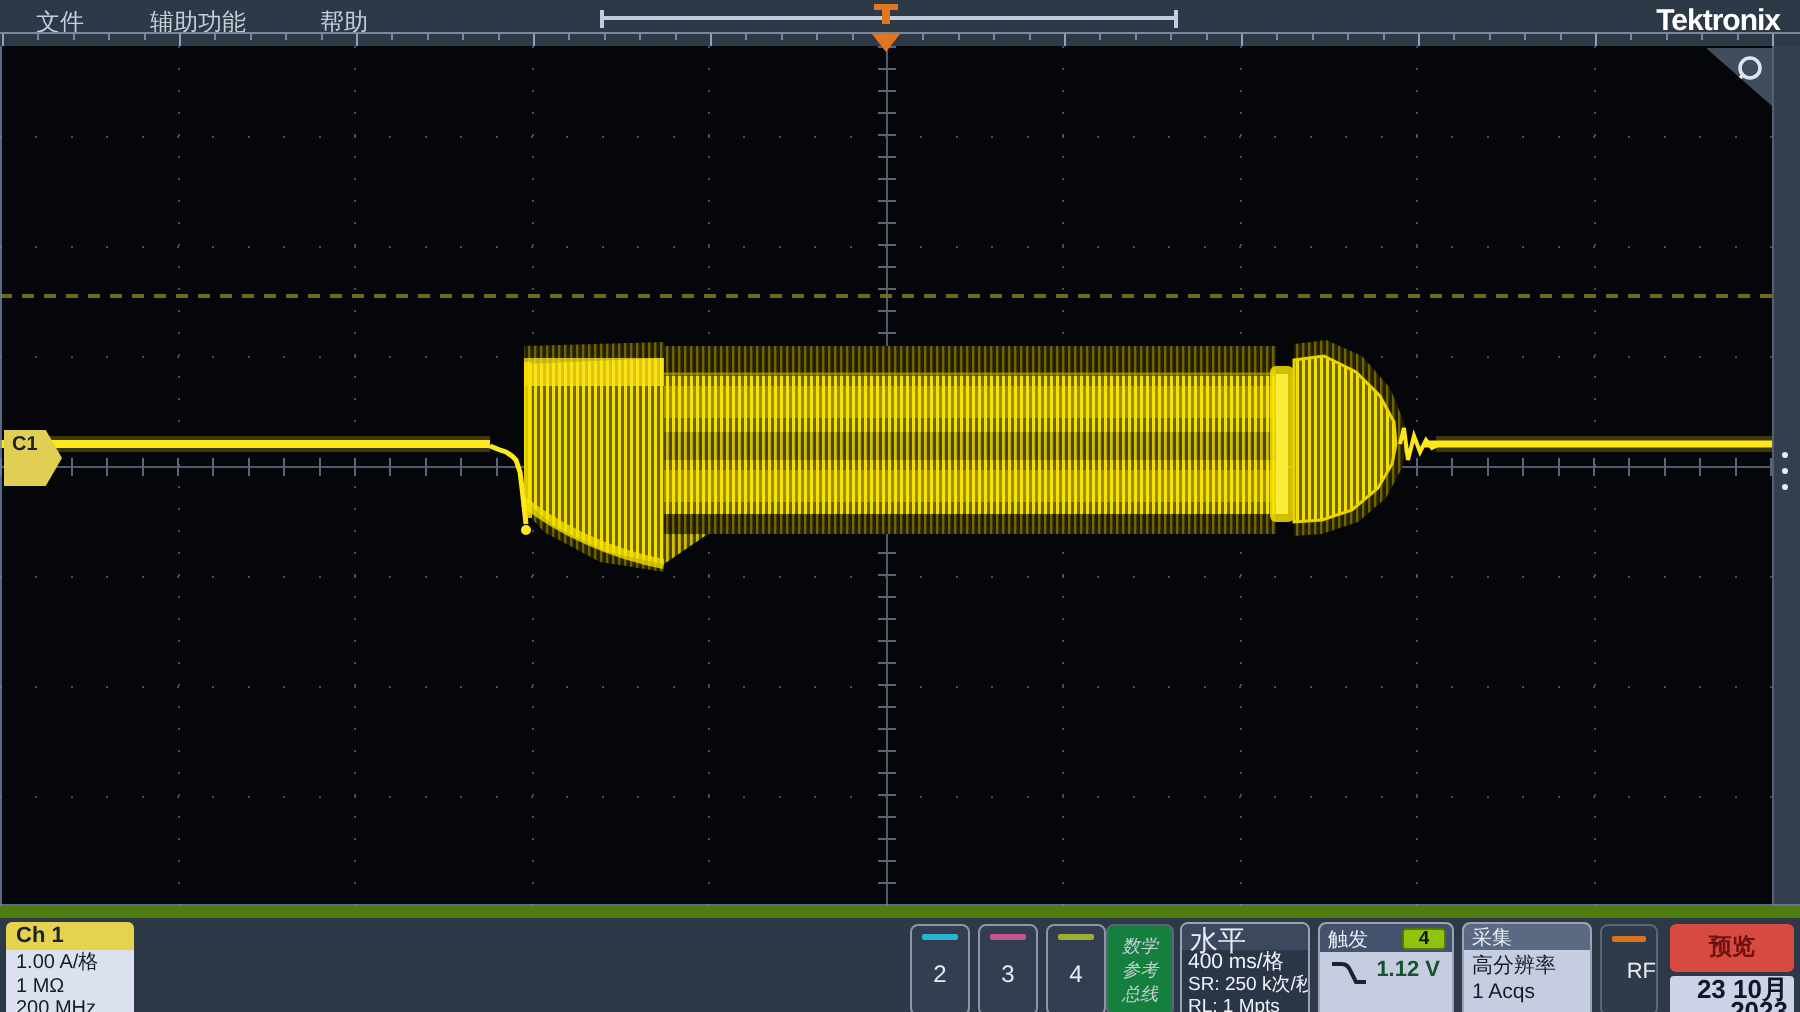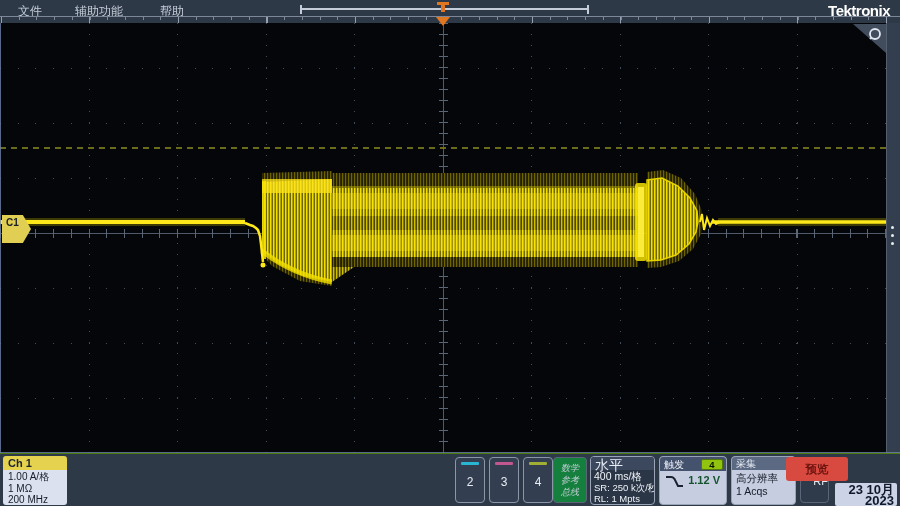--- a/index.html
+++ b/index.html
@@ -44,21 +44,21 @@
     clip-path:polygon(0 0,72% 0,100% 50%,72% 100%,0 100%); color:#1a2027; font-size:10px; font-weight:bold;
     line-height:15px; padding-left:4px; z-index:6; }
   #scroll-strip { position:absolute; right:0; top:0; bottom:0; width:14px; background:#333e4f; border-left:1px solid #555f70; }
   #scroll-dots { position:absolute; right:5px; top:203px; width:4px; }
   #scroll-dots .dot { width:3px; height:3px; border-radius:50%; background:#e8edf4; margin-bottom:5px; }
   #zoom-corner { position:absolute; right:14px; top:1px; width:33px; height:29px; background:#414c5d;
     clip-path:polygon(0 0,100% 0,100% 100%); }
   #zoom-corner svg { position:absolute; right:2px; top:2px; }
 
   
-  #bottombar { position:absolute; left:0; top:453px; width:900px; height:53px; background:#2e3947; border-top:1px solid #4d7c0f; }
+  #bottombar { position:absolute; left:0; top:453px; width:900px; height:53px; background:#2e3947; border-top:6px solid #4d7c0f; }
   #ch1-badge { position:absolute; left:3px; top:2px; width:64px; height:49px; border-radius:3px; overflow:hidden; }
   #ch1-badge .hdr { height:14px; background:#e5d34f; color:#1a232e; font-size:11px; font-weight:bold; padding:1px 0 0 5px; }
   #ch1-badge .bdy { height:35px; background:#dce1f0; color:#141d28; font-size:10px; line-height:11.5px; padding:1px 0 0 5px; }
   .chbtn { position:absolute; top:3px; width:30px; height:46px; background:#333e50; border:1px solid #8b96a8;
     border-radius:4px; text-align:center; }
   .chbtn .cline { margin:4px auto 0; width:18px; height:3px; border-radius:1px; }
   .chbtn .num { margin-top:10px; color:#e8edf4; font-size:12px; }
   #chbtn-2 { left:455px; } #chbtn-3 { left:489px; } #chbtn-4 { left:523px; }
   #math-btn { position:absolute; left:553px; top:3px; width:34px; height:46px; background:#15803d;
     border:1px solid #5a6678; border-radius:4px; color:#c5cdd9; font-size:9px; line-height:12px;
@@ -75,21 +75,21 @@
     color:#0d1400; font-size:9.5px; font-weight:bold; text-align:center; line-height:10px; }
   #trig-panel .bdy { display:flex; justify-content:space-between; padding:3px 6px 0 5px; color:#14532d; }
   #trig-level { font-size:11px; font-weight:bold; }
   #acq-panel { left:731px; width:65px; background:#c6cde0; }
   #acq-panel .hdr { height:13px; background:#5c6983; color:#e8edf5; font-size:10px; padding:0 0 0 4px; }
   #acq-panel .bdy { color:#131c26; font-size:10.5px; line-height:12.5px; padding:2px 0 0 4px; }
   #rf-btn { position:absolute; left:800px; top:3px; width:29px; height:46px; background:#2f3a4b;
     border:1px solid #5a6678; border-radius:4px; text-align:right; }
   #rf-btn .oline { margin:5px auto 0; width:17px; height:3px; background:#d9731f; border-radius:1px; }
   #rf-btn .lbl { margin-top:9px; color:#e8edf4; font-size:11px; }
-  #preview-btn { position:absolute; left:786px; top:3px; width:62px; height:24px; background:#d8493f;
+  #preview-btn { position:absolute; left:835px; top:3px; width:62px; height:24px; background:#d8493f;
     border-radius:3px; color:#6e1410; font-size:11.5px; font-weight:bold; text-align:center; line-height:24px; }
   #datetime { position:absolute; left:835px; top:29px; width:62px; height:23px; background:#ccd3e6;
     border-radius:2px; color:#0e1828; font-size:13px; font-weight:bold; text-align:right; line-height:11px;
     padding:1px 3px 0 0; }
 </style>
 </head>
 <body>
 
 <div id="menubar">
   <span class="menu-item" id="menu-file">文件</span>

